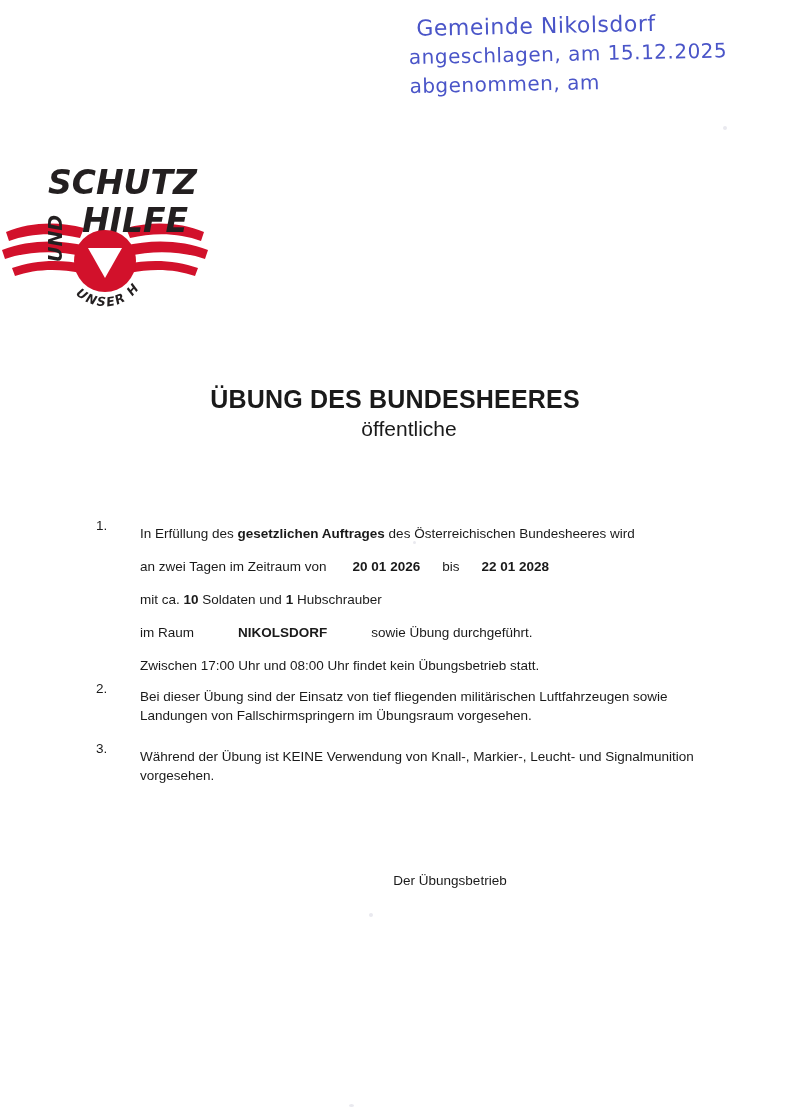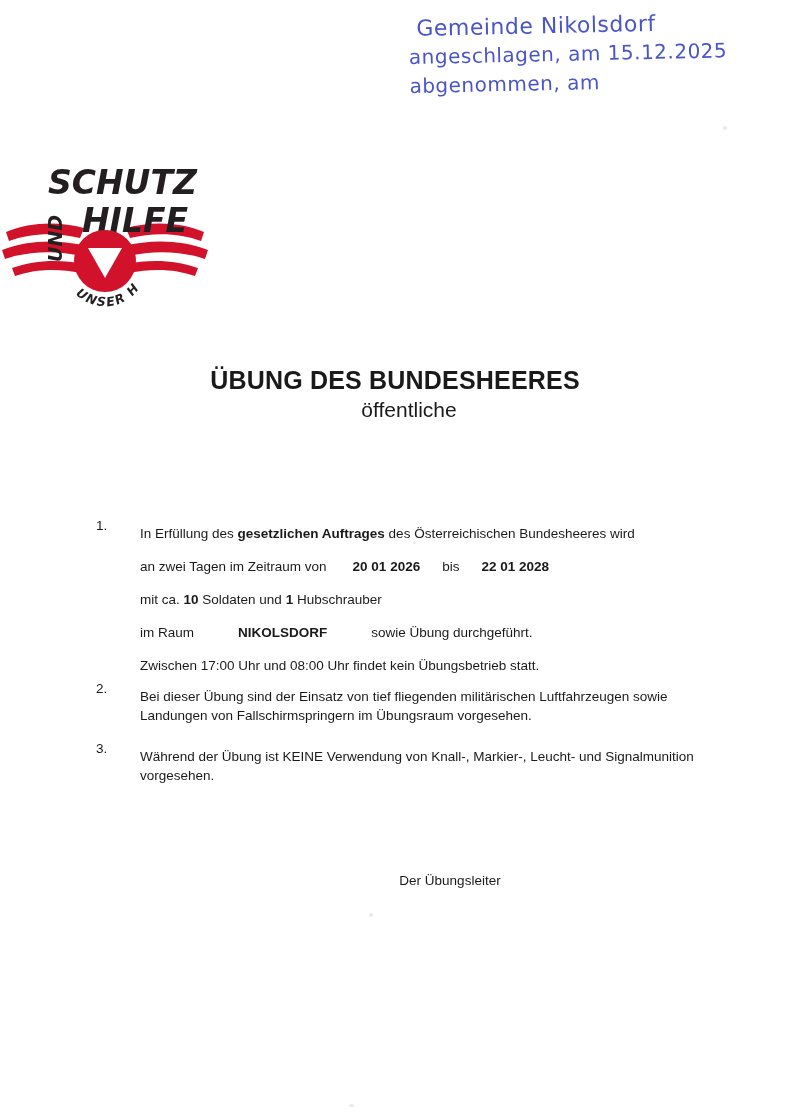--- a/index.html
+++ b/index.html
@@ -50,21 +50,21 @@
   }
   .emblem {
     position: relative;
     width: 210px;
     height: 165px;
   }
 
   
   .title-block {
     position: absolute;
-    top: 365px;
+    top: 384px;
     left: 0;
     width: 790px;
     text-align: center;
   }
   .title-main {
     font-size: 25px;
     font-weight: bold;
     letter-spacing: 0.2px;
     line-height: 30px;
   }
@@ -218,14 +218,14 @@
   </div>
 
   <div class="item">
     <div class="item-num">3.</div>
     <div class="item-text">Während der Übung ist KEINE Verwendung von Knall-, Markier-, Leucht- und Signalmunition vorgesehen.</div>
   </div>
 
 </div>
 
 <div class="signature">
-  <span class="sig-inner">Der Übungsleiter</span>
+  <span class="sig-inner">Der Übungsbetrieb</span>
 </div>
 
 </body></html>

